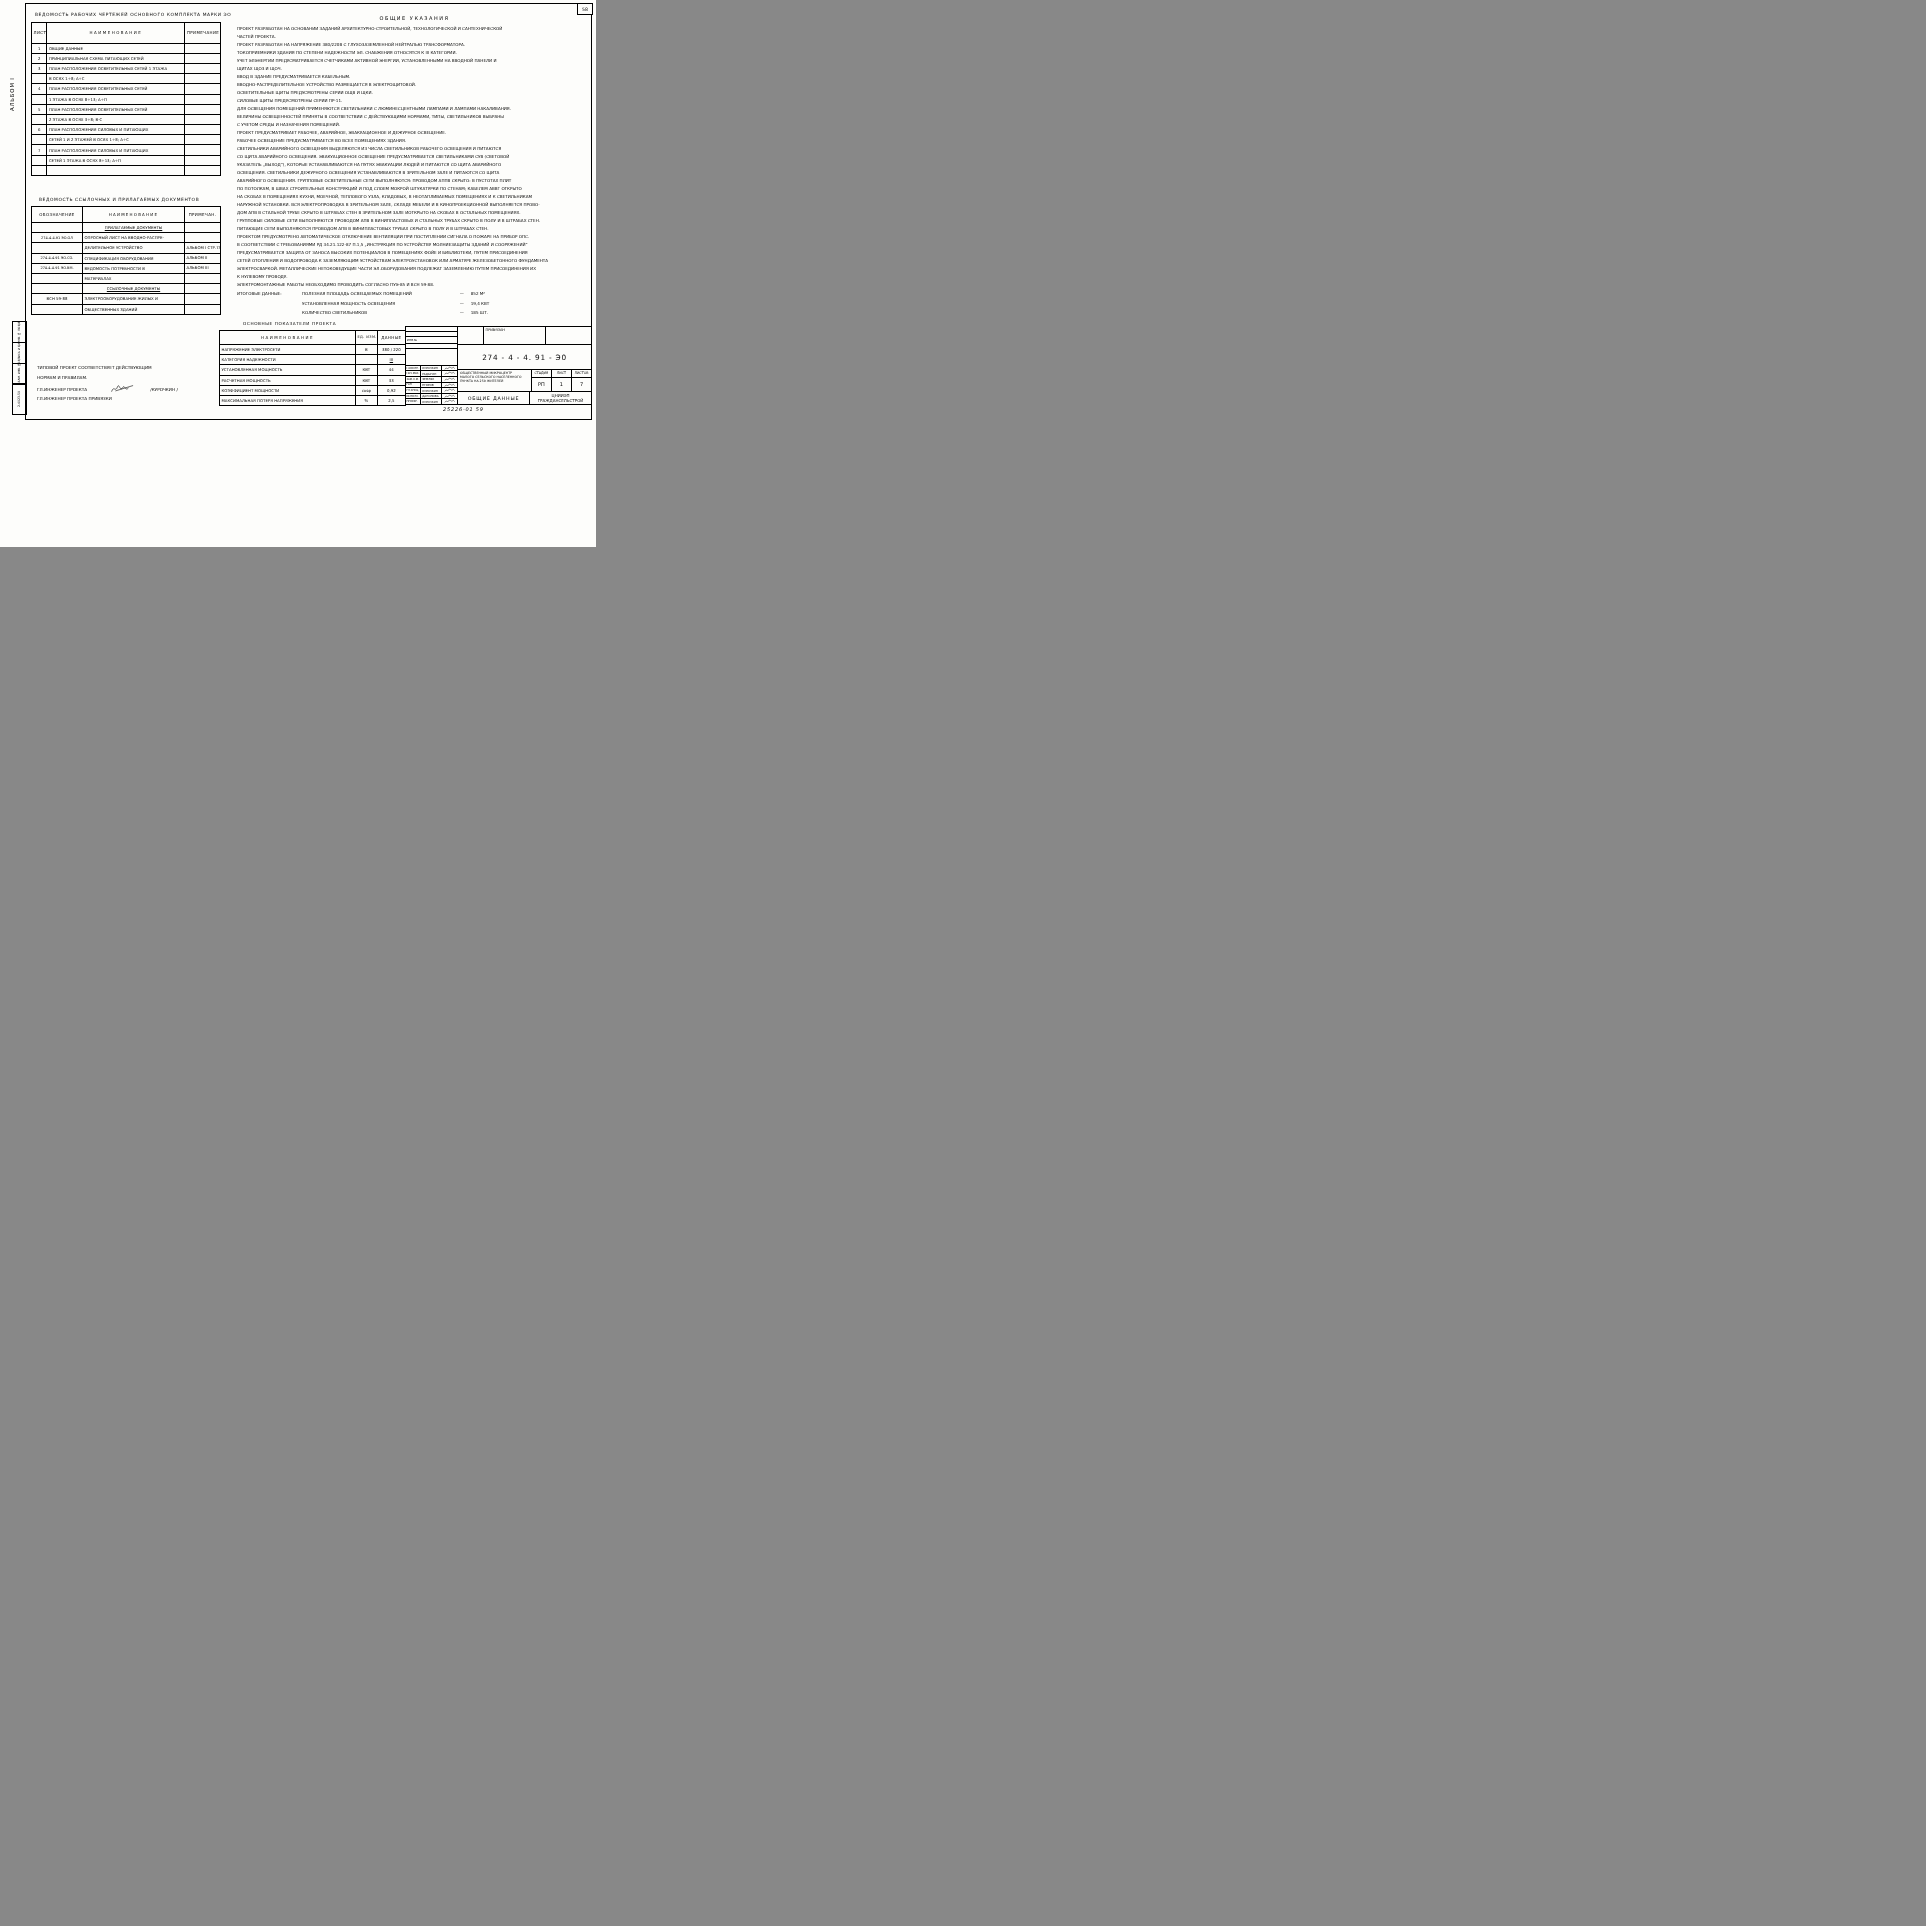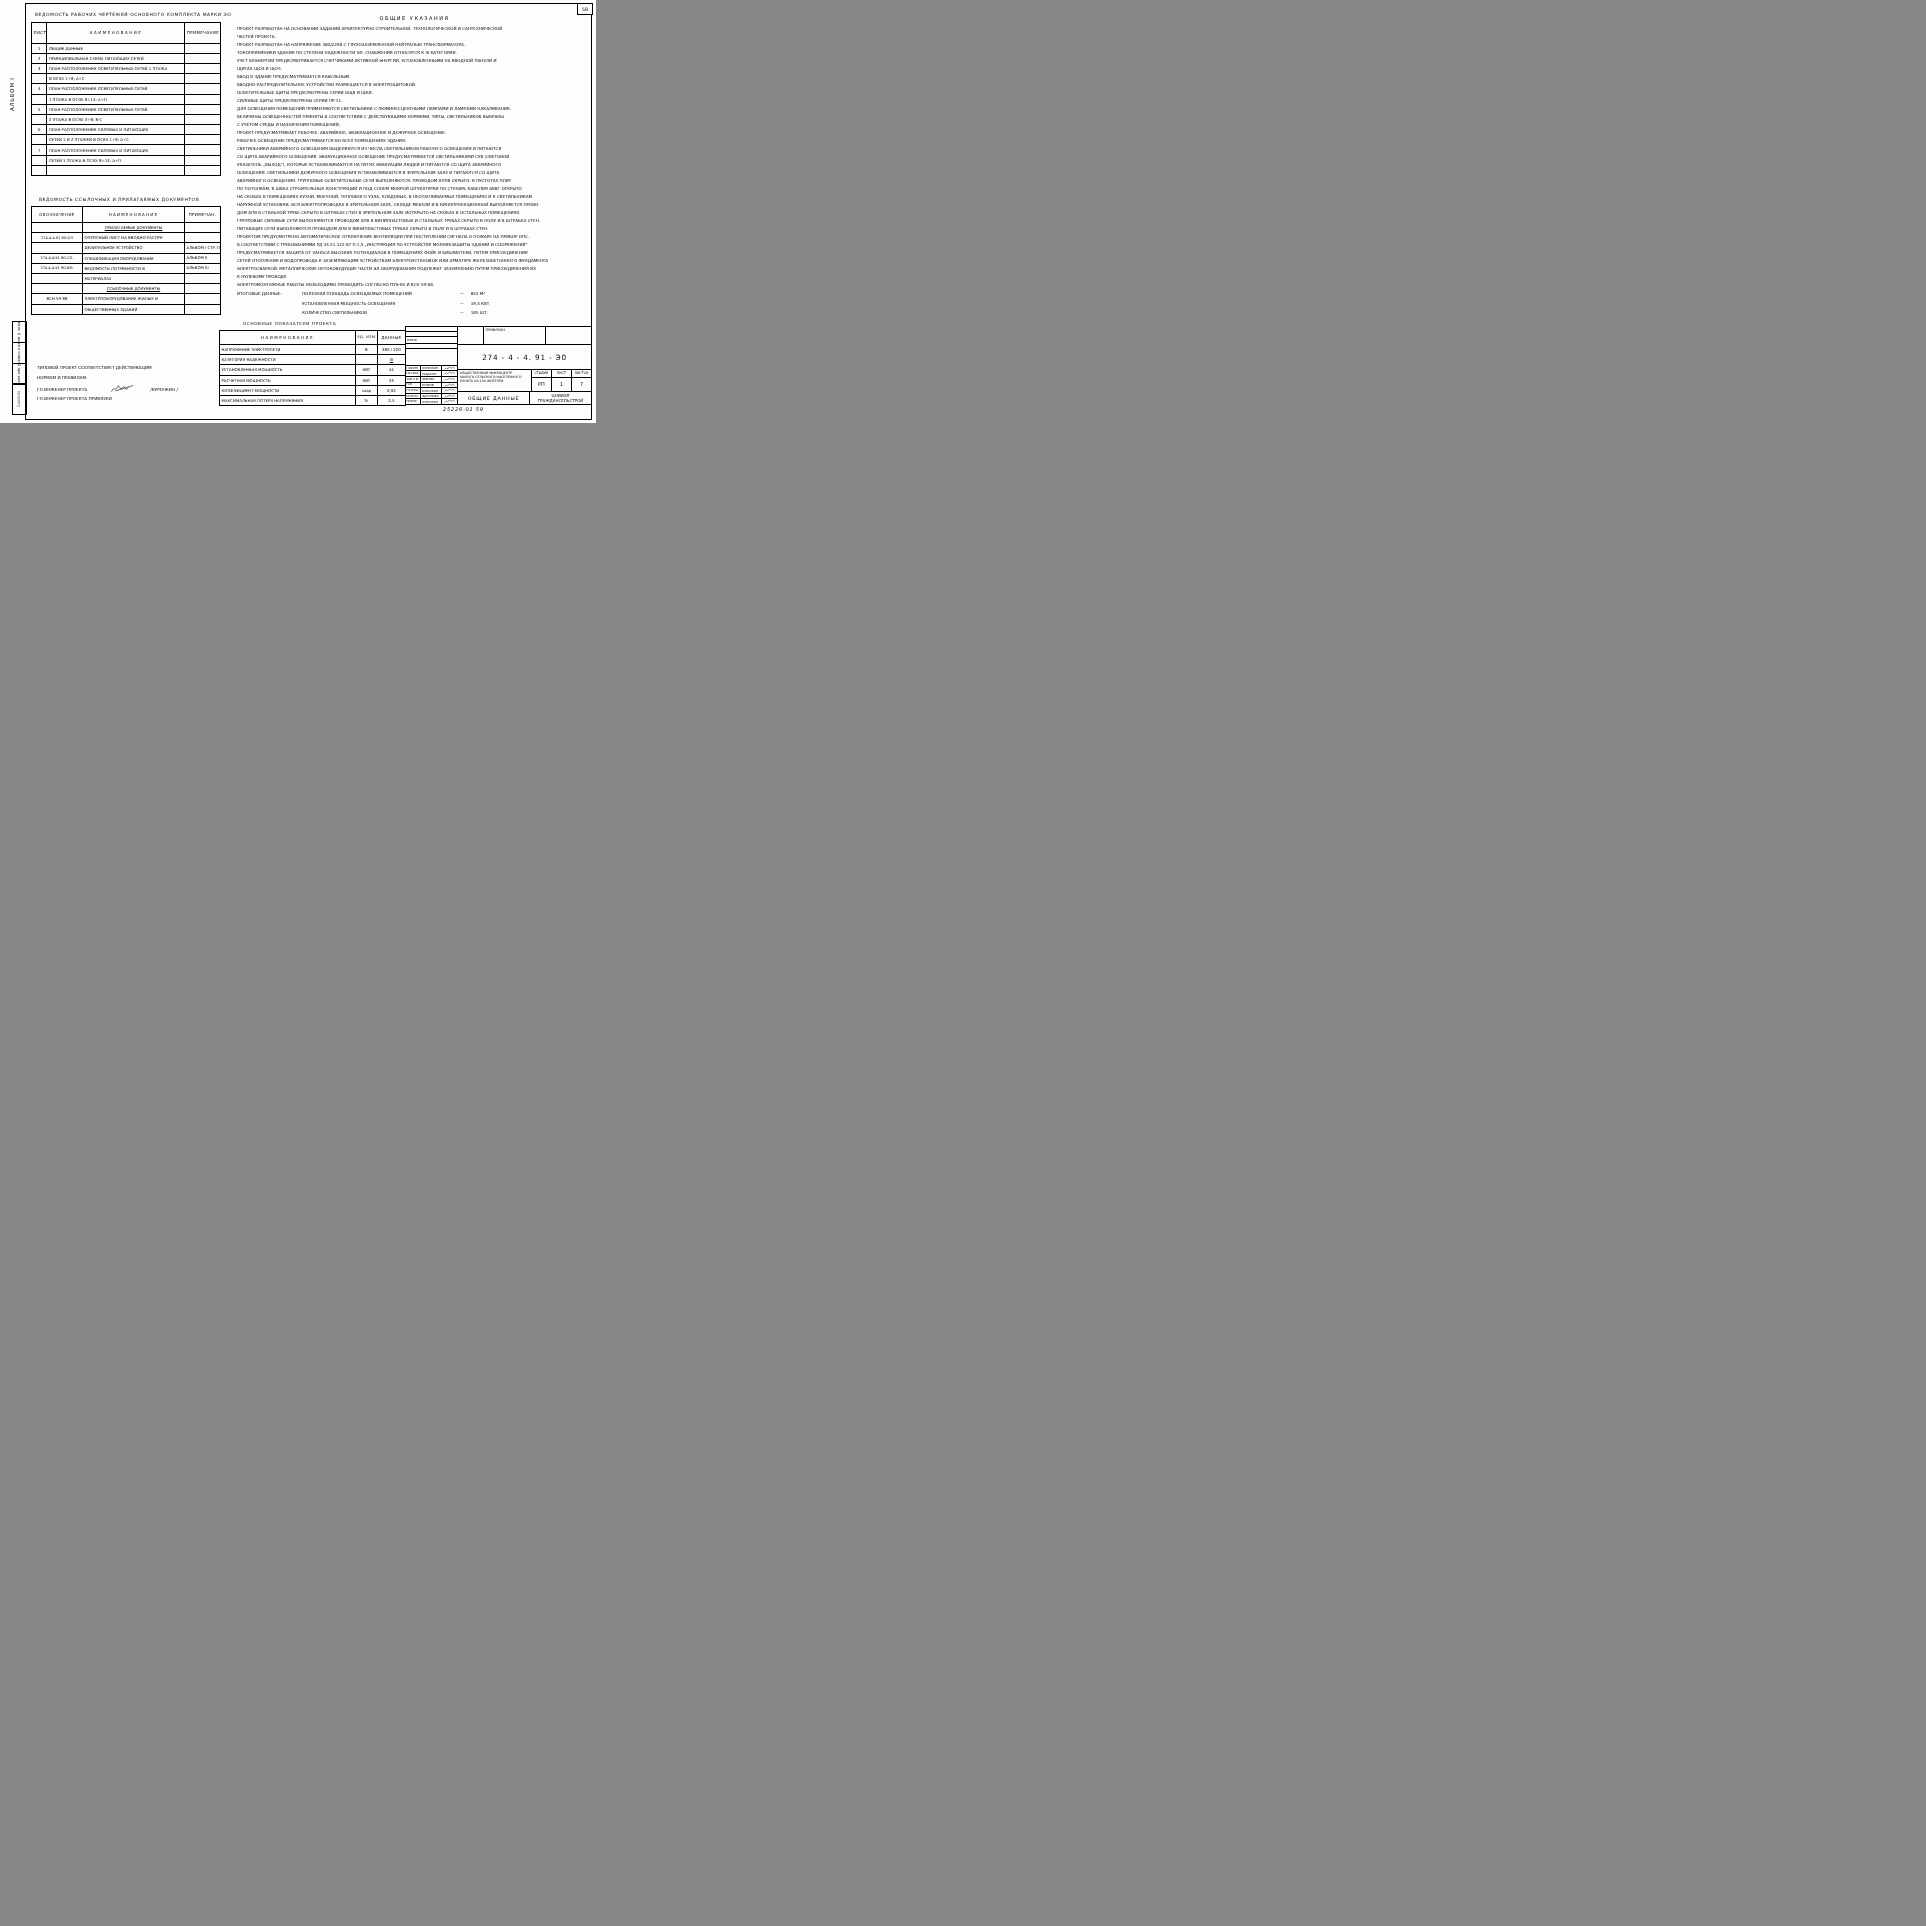--- a/index.html
+++ b/index.html
@@ -1,17 +1,17 @@
 <!DOCTYPE html>
 <html style="font-size:6.2px"><head>
 <meta charset="utf-8">
 <style>
   html,body { margin:0; padding:0; background:#888; }
   .sheet {
-    position:relative; width:596px; height:423px; background:#fdfdfb;
+    position:relative; width:596px; height:547px; background:#fdfdfb;
     font-family:"DejaVu Sans", sans-serif; color:#0a0a0a; overflow:hidden;
     text-transform:uppercase;
   }
   .frame { position:absolute; left:25px; top:3.1px; width:565px; height:415px; border:1.2px solid #000; }
   .pagebox { position:absolute; left:577px; top:3.1px; width:14px; height:10px; border:1.2px solid #000;
     display:flex; align-items:center; justify-content:center; font-size:4.6px; background:#fdfdfb;}
   .v-album { position:absolute; left:9.2px; top:42px; height:69px; writing-mode:vertical-rl;
     transform:rotate(180deg); font-size:5.4px; letter-spacing:0.8px; }
   .side-strip { position:absolute; left:11.6px; top:321px; width:13px; height:62px; border:1px solid #000; display:flex; flex-direction:column; }
   .side-cell { flex:1; border-bottom:0.8px solid #000; display:flex; align-items:center; justify-content:center; overflow:hidden;}

